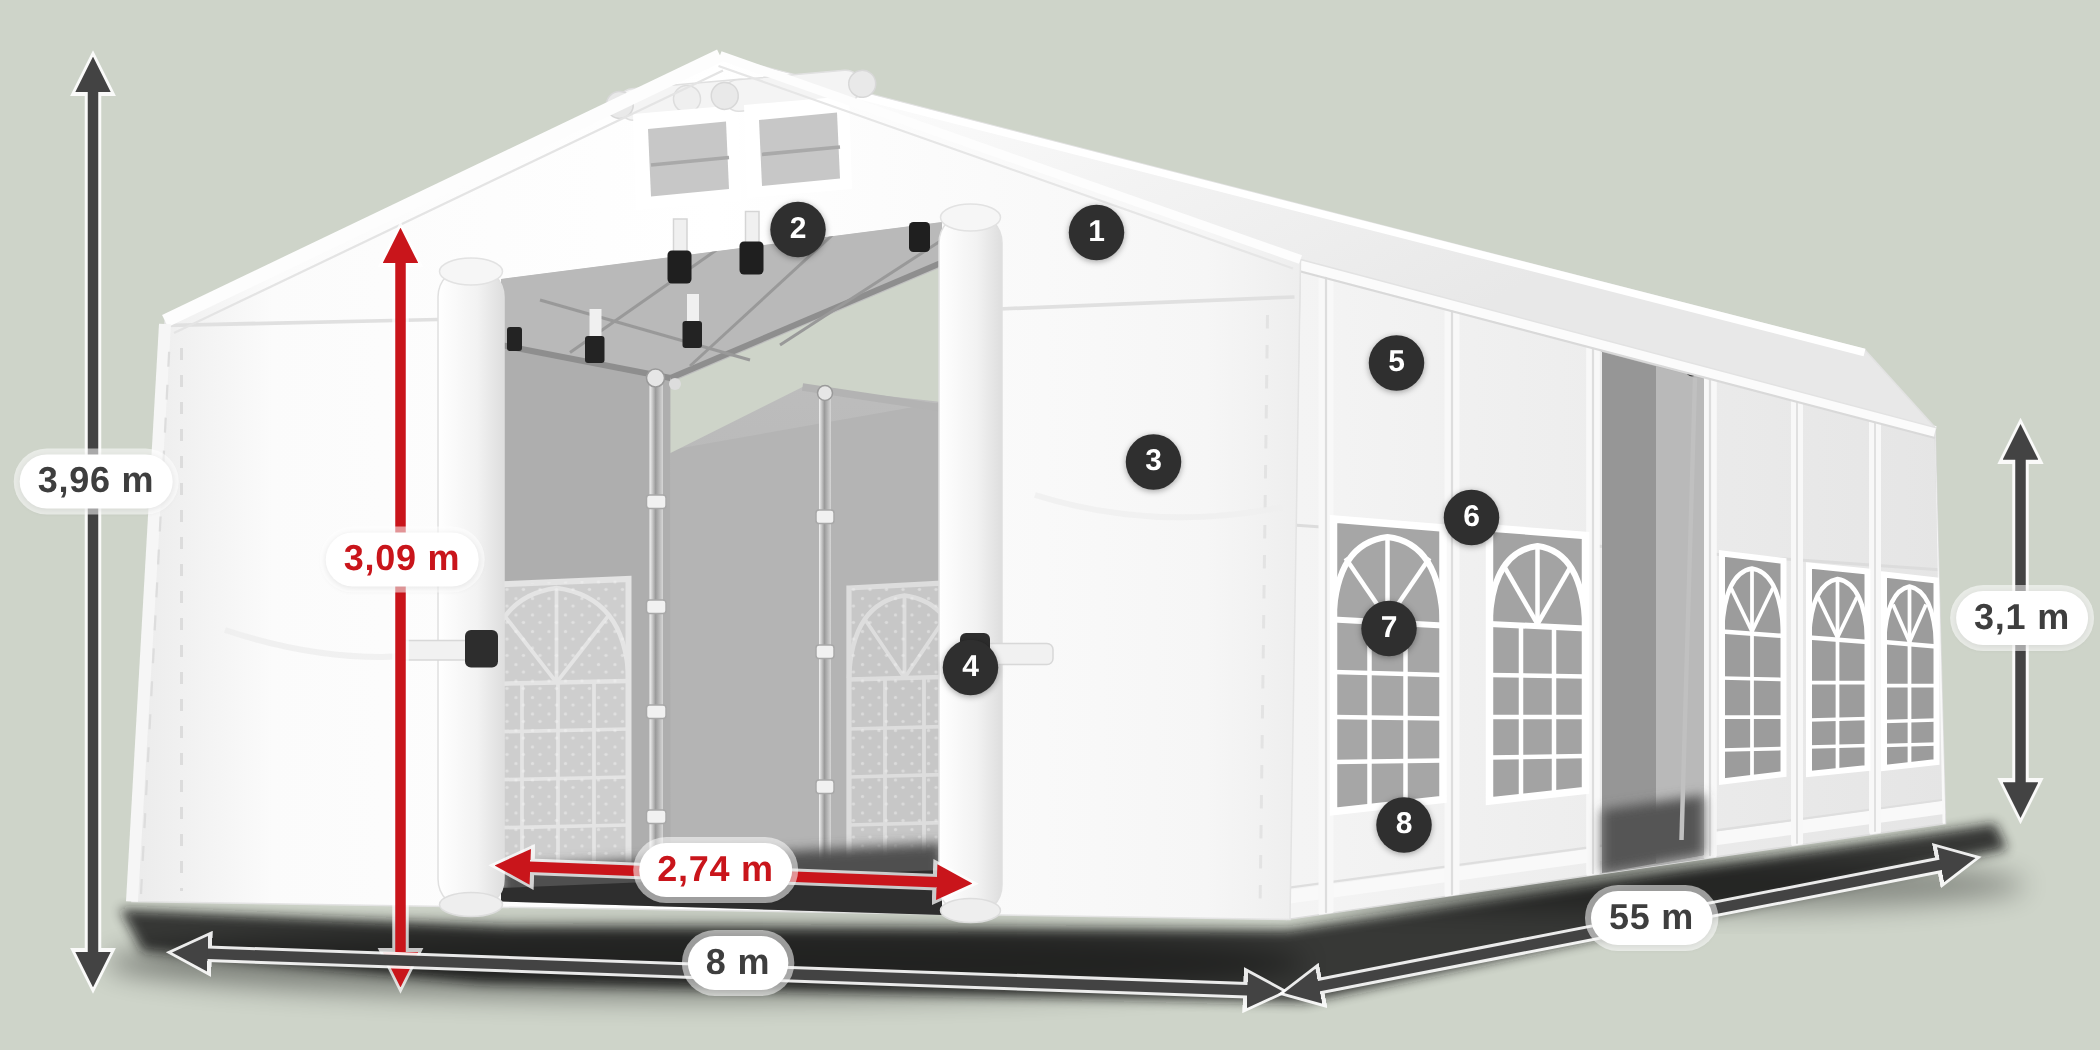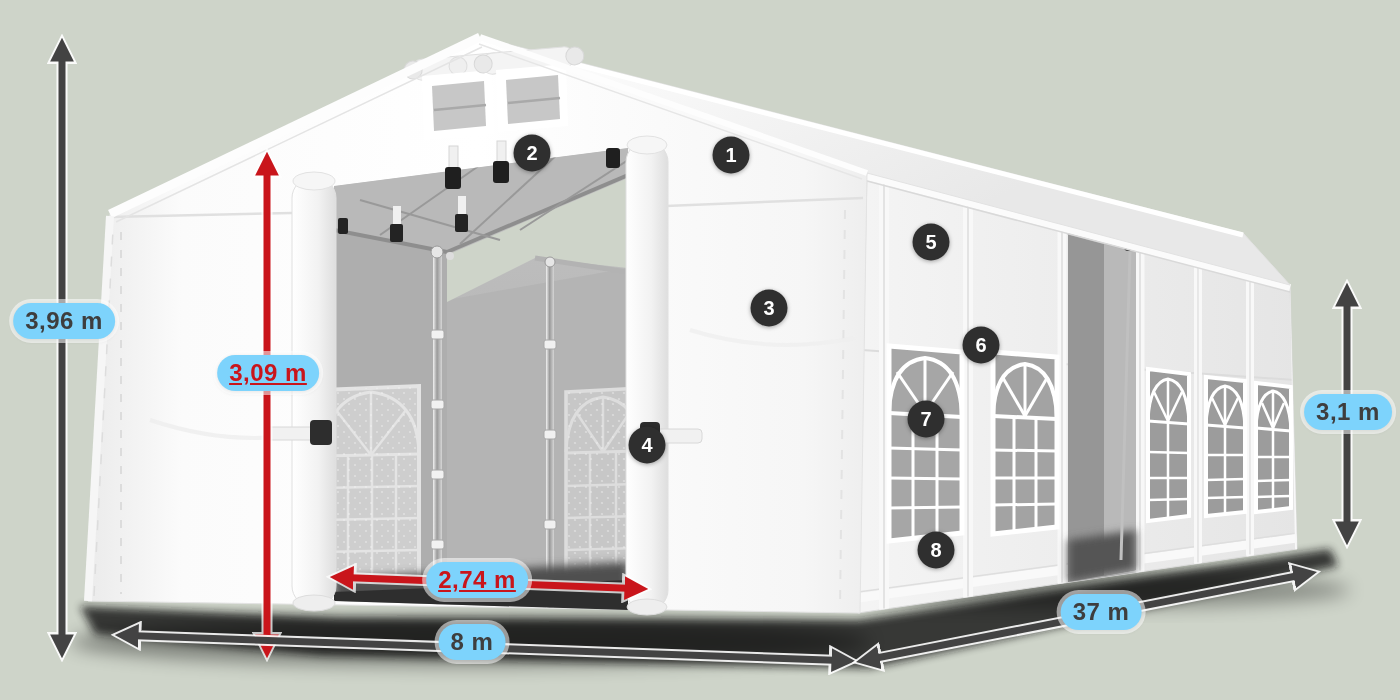--- a/index.html
+++ b/index.html
@@ -7,31 +7,31 @@
   .stage{
     position:relative;
     width:1400px;height:700px;
     background:#ced4c9;
     overflow:hidden;
   }
   .stage svg{position:absolute;left:0;top:0;}
   .dim-label{
     position:absolute;
     transform:translate(-50%,-50%);
-    background:#7dd3fc;
+    background:#ffffff;
     border-radius:18px;
     padding:4px 12px;
     font-size:24px;
     font-weight:700;
     white-space:nowrap;
     color:#3e3e3e;
     box-shadow:0 0 0 4px rgba(255,255,255,0.55), 0 1px 5px rgba(0,0,0,0.22);
     letter-spacing:0.5px;
   }
-  .dim-label.red{color:#c9151b;text-decoration:underline;}
+  .dim-label.red{color:#c9151b;}
   .badge{
     position:absolute;
     transform:translate(-50%,-50%);
     width:37px;height:37px;
     border-radius:50%;
     background:#2f2f2f;
     color:#ffffff;
     font-size:20px;
     font-weight:700;
     display:flex;align-items:center;justify-content:center;
@@ -381,22 +381,22 @@
   </g>
   <g>
     <line x1="1347" y1="297" x2="1347" y2="531" stroke="#ffffff" stroke-width="11" opacity="0.9" marker-start="url(#hw)" marker-end="url(#hw)"></line>
     <line x1="1347" y1="297" x2="1347" y2="531" stroke="#434343" stroke-width="7" marker-start="url(#hd)" marker-end="url(#hd)"></line>
   </g>
 </svg>
 
 <div class="dim-label" style="left:64px;top:321px">3,96 m</div>
 <div class="dim-label red" style="left:268px;top:373px">3,09 m</div>
 <div class="dim-label red" style="left:477px;top:580px">2,74 m</div>
-<div class="dim-label" style="left:472px;top:642px">8 m</div>
-<div class="dim-label" style="left:1101px;top:612px">37 m</div>
+<div class="dim-label" style="left:492px;top:642px">8 m</div>
+<div class="dim-label" style="left:1101px;top:612px">55 m</div>
 <div class="dim-label" style="left:1348px;top:412px">3,1 m</div>
 
 <div class="badge" style="left:731px;top:155px">1</div>
 <div class="badge" style="left:532px;top:153px">2</div>
 <div class="badge" style="left:769px;top:308px">3</div>
 <div class="badge" style="left:647px;top:445px">4</div>
 <div class="badge" style="left:931px;top:242px">5</div>
 <div class="badge" style="left:981px;top:345px">6</div>
 <div class="badge" style="left:926px;top:419px">7</div>
 <div class="badge" style="left:936px;top:550px">8</div>

